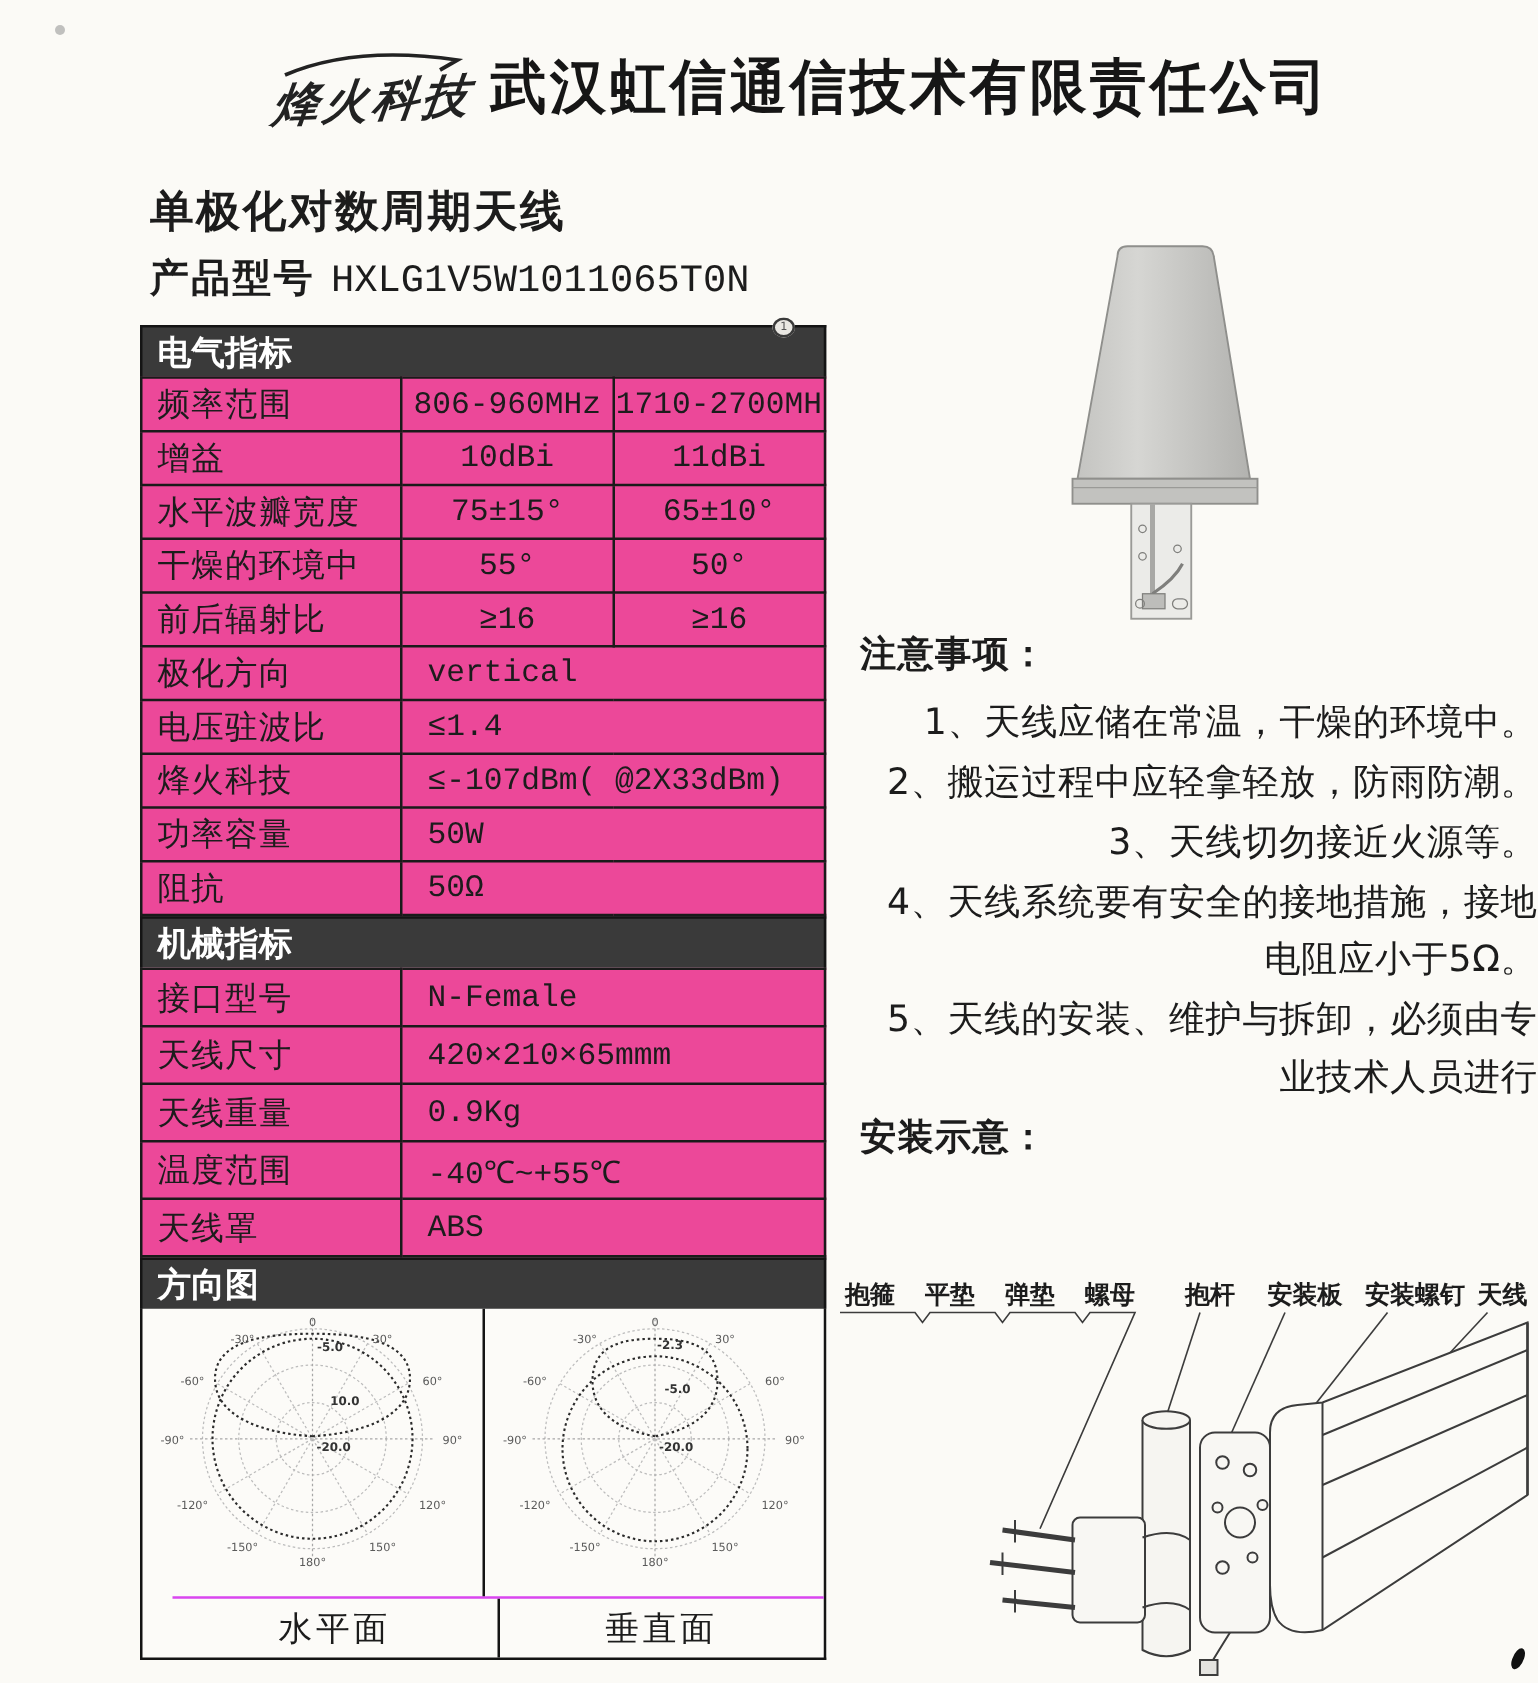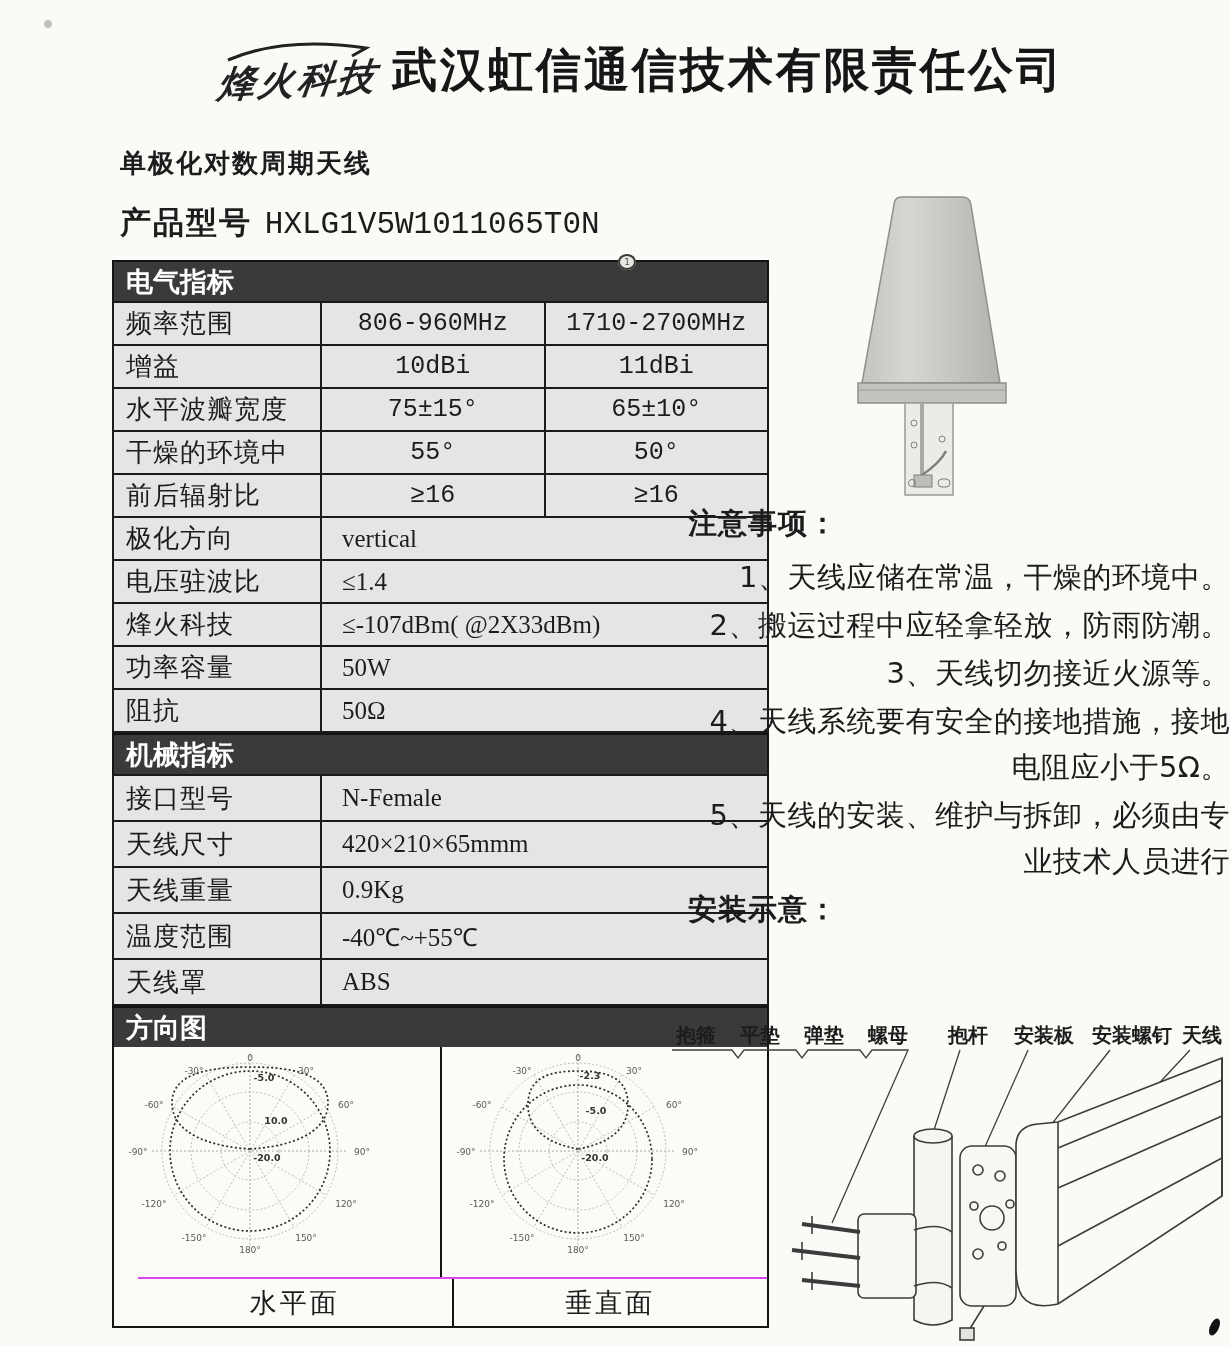--- a/index.html
+++ b/index.html
@@ -16,41 +16,41 @@
     position:absolute;left:4px;top:22px;font-family:"DejaVu Serif",serif;
     font-weight:bold;font-style:italic;font-size:37px;letter-spacing:3px;
     transform:rotate(-3deg) skewX(-10deg);color:#222;
   }
   .company{
     left:392px;top:40px;font-size:45px;font-weight:bold;letter-spacing:3px;
     color:#161616;transform:scaleY(1.05);
   }
 
   
-  .title1{left:120px;top:146px;font-size:26px;font-weight:bold;letter-spacing:2px;}
+  .title1{left:120px;top:146px;font-size:35px;font-weight:bold;letter-spacing:2px;}
   .title2{left:120px;top:202px;font-size:31px;font-weight:bold;letter-spacing:2px;text-align:right;}
   .model{font-family:"Liberation Mono","DejaVu Sans Mono",monospace;font-weight:normal;font-size:31px;letter-spacing:0;}
 
   
-  .panel{left:112px;top:260px;width:657px;}
+  .panel{left:112px;top:260px;width:549px;}
   .secbar{
     background:#3a3a3a;color:#fff;font-size:27px;font-weight:bold;
     height:39px;display:flex;align-items:center;padding-left:12px;
     border:2px solid #141414;border-bottom:none;position:relative;
   }
-  table.spec{width:100%;border-collapse:collapse;table-layout:fixed;background:#e5e5e5;}
+  table.spec{width:100%;border-collapse:collapse;table-layout:fixed;background:#ec4899;}
   table.spec td{border:2px solid #1a1a1a;font-size:26px;overflow:hidden;white-space:nowrap;}
   table.spec td.lbl{padding-left:12px;width:193px;letter-spacing:1px;}
   table.spec td.val{
     text-align:center;font-family:"Liberation Mono","DejaVu Sans Mono",monospace;
     font-size:25px;
   }
   table.spec td.valspan{
     text-align:left;padding-left:20px;
-    font-family:Liberation Serif, serif;font-size:25px;
+    font-family:Liberation Mono, monospace;font-size:25px;
   }
   table.elec td{height:39px;}
   table.mech td{height:42px;}
 
   .patternbox{border:2px solid #141414;border-top:none;background:#fcfbf8;}
   .plots{display:flex;height:230px;}
   .plotcell{width:50%;position:relative;}
   .plotcell.first{border-right:2px solid #141414;}
   .caps{display:flex;height:47px;border-top:2px solid #d946ef;margin-left:24px;}
   .capcell{width:50%;display:flex;align-items:center;justify-content:center;

